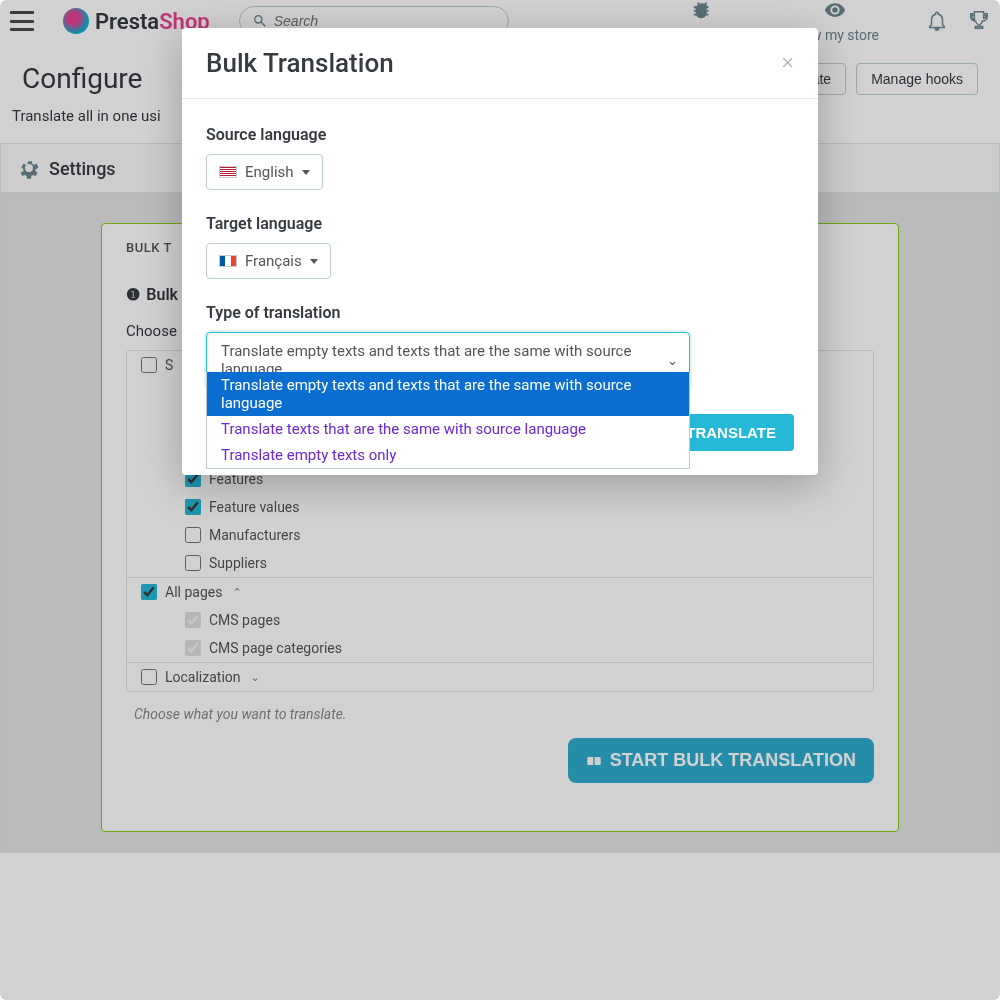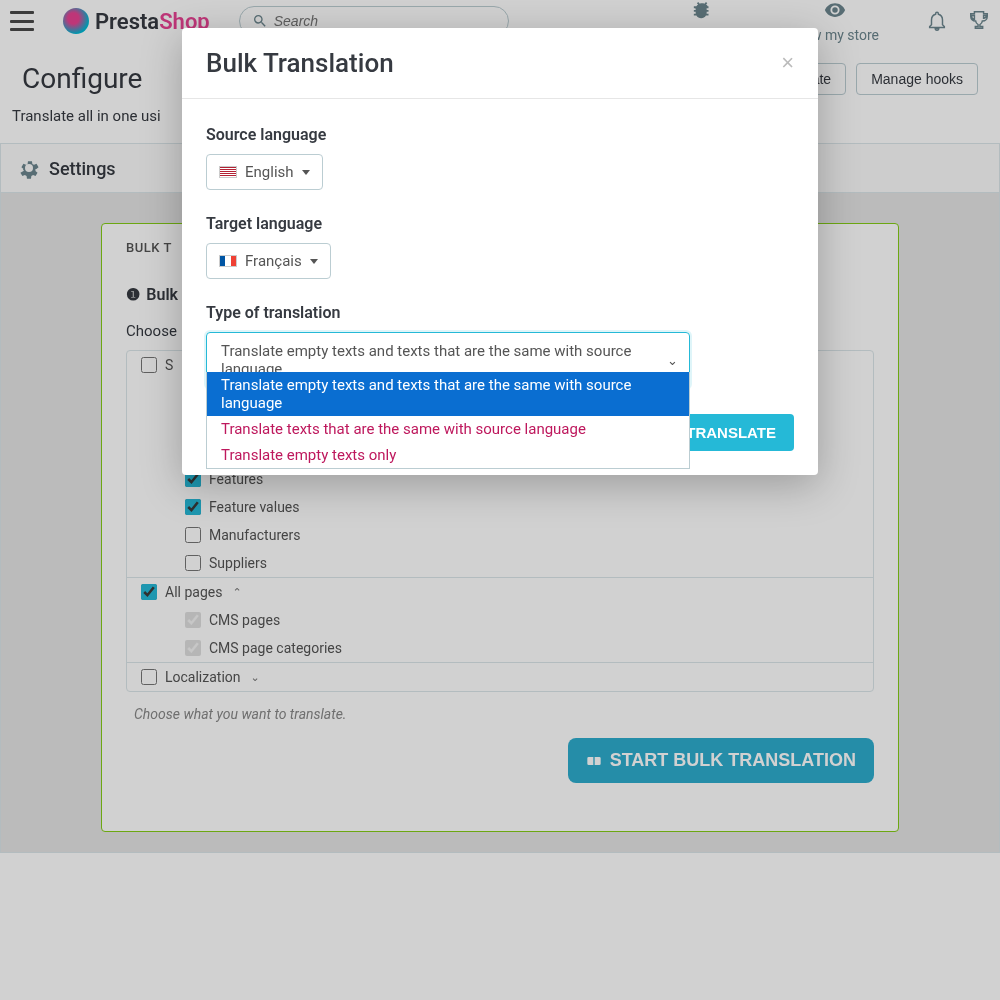--- a/index.html
+++ b/index.html
@@ -134,21 +134,21 @@
   }
   .btn-primary-big {
     background:#2eacce; color:#fff; border:none; border-radius:8px;
     padding: 12px 18px; font-size:18px; font-weight:600;
     display:flex; align-items:center; gap:8px; cursor:pointer;
   }
 
   
   .overlay {
     position:absolute; inset:0; background:rgba(0,0,0,0.18);
-    display:flex; align-items:flex-start; justify-content:center;
+    display:flex; align-items:flex-start; justify-content:center;border-radius:6px;
   }
   .modal {
     width: 636px;
     margin-top: 28px;
     background:#fff;
     border-radius:4px;
     box-shadow: 0 10px 40px rgba(0,0,0,0.25);
     position:relative;
   }
   .modal-header {
@@ -183,21 +183,21 @@
     display:flex; align-items:center; justify-content:space-between;
     cursor:pointer;
     box-shadow: 0 0 0 2px rgba(37,185,215,0.15);
   }
   .select-chev { position:absolute; right:12px; top:50%; transform:translateY(-50%); font-size:13px; color:#555; pointer-events:none;}
   .select-options {
     position:absolute; left:0; right:0; top: 40px;
     border:1px solid #bbcdd2; border-top:none; background:#fff; z-index:5;
   }
   .select-options .opt {
-    padding: 4px 14px; font-size:15px; color:#be185d; cursor:pointer;
+    padding: 4px 14px; font-size:15px; color:#6d28d9; cursor:pointer;
   }
   .select-options .opt.selected {
     background:#0a6ed1; color:#fff;
   }
 
   .modal-footer {
     display:flex; justify-content:flex-end; gap:12px;
     padding: 0 24px 24px 24px;
   }
   .btn-close {

